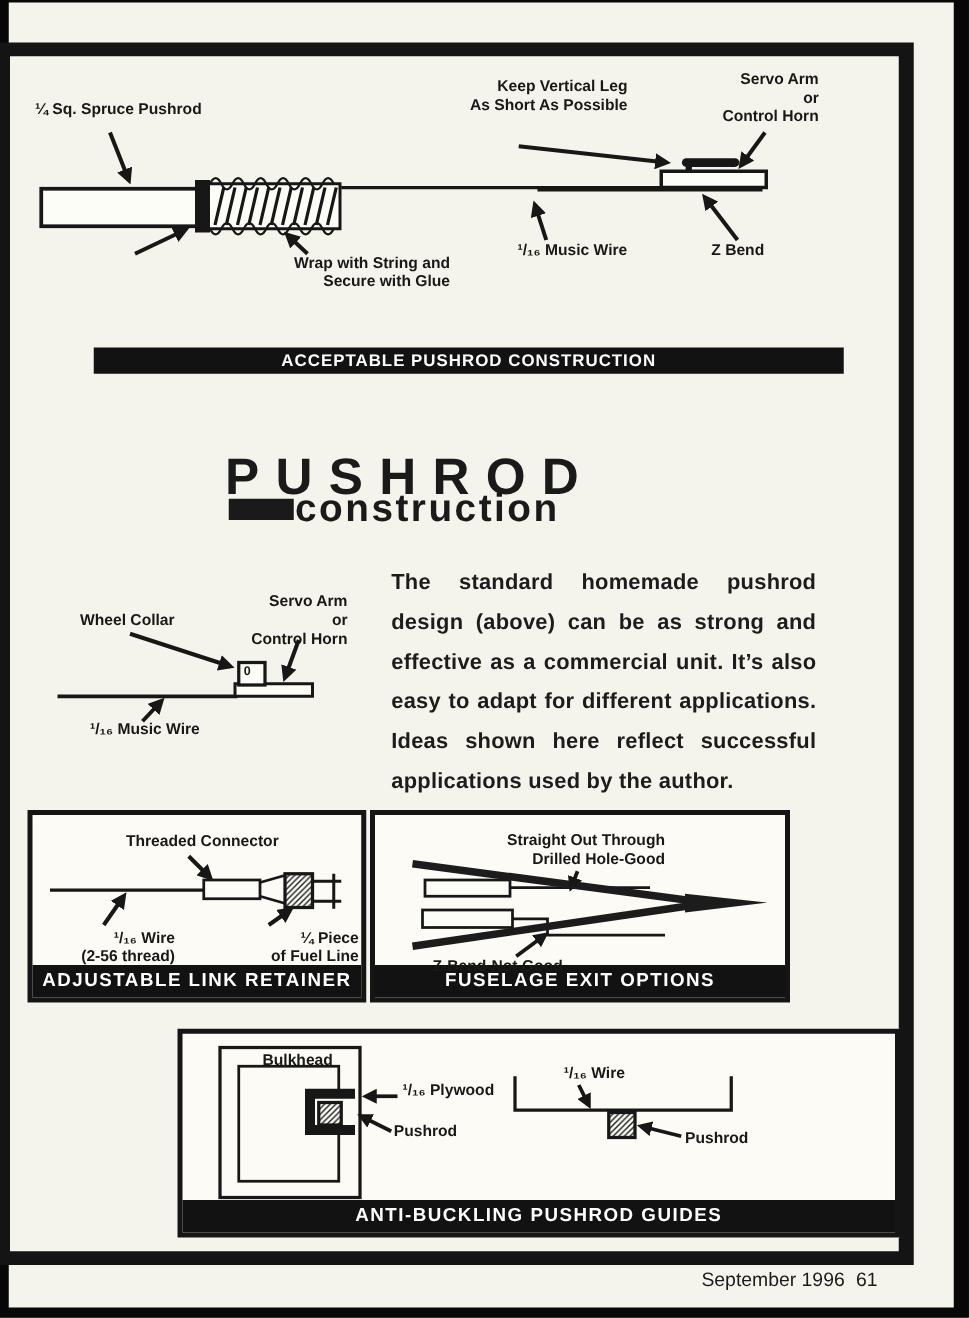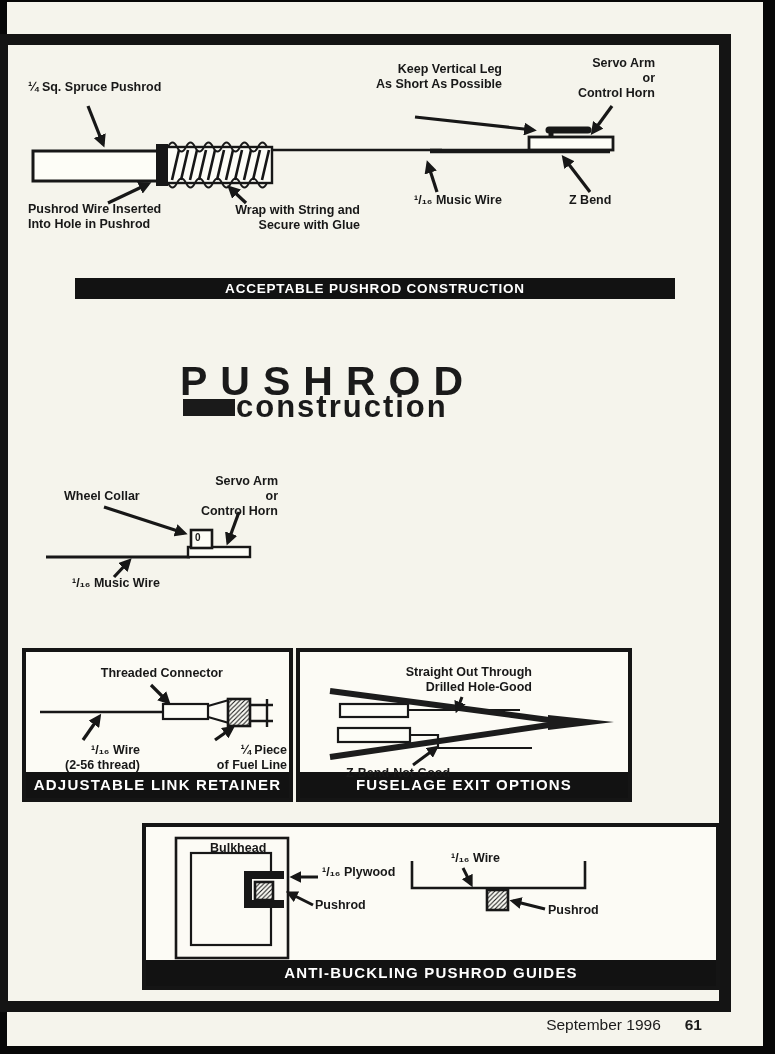--- a/index.html
+++ b/index.html
@@ -19,21 +19,21 @@
           letter-spacing:.8px;}
   .title1{position:absolute;left:180px;top:358px;font-size:41px;font-weight:bold;
           letter-spacing:13px;color:#1a1a1a;}
   .title2{position:absolute;left:236px;top:389px;font-size:31px;font-weight:bold;
           letter-spacing:2px;color:#1a1a1a;}
   .titleblock{position:absolute;left:183px;top:399px;width:52px;height:17px;background:#1a1a1a;}
   .intro{position:absolute;left:313px;top:450px;width:340px;font-size:17.5px;font-weight:bold;
          line-height:31.8px;text-align:justify;letter-spacing:.2px;color:#1c1c1c;}
   .footer{position:absolute;left:402px;top:1016px;width:300px;text-align:right;font-size:15.5px;
           color:#1b1b1b;}
-  .footer .pg{font-weight:bold;margin-left:24px;}
+  .footer .pg{font-weight:normal;margin-left:9px;}
   svg{position:absolute;overflow:visible;}
   .collarmark{position:absolute;left:195px;top:532px;font-size:10px;font-weight:bold;color:#171717;}
 </style>
 </head>
 <body>
 
 <div class="scan">
   <div class="paper"></div>
   <div class="frame"></div>
 
@@ -71,22 +71,20 @@
         <path d="M590 192L564 158" marker-end="url(#ah)"></path>
       </g>
     </g>
   </svg>
   <div class="lbl" style="left:28px;top:80px">¼ Sq. Spruce Pushrod</div>
   <div class="lbl tc" style="left:352px;top:62px;width:150px">Keep Vertical Leg
 As Short As Possible</div>
   <div class="lbl tc" style="left:547px;top:56px;width:108px">Servo Arm
 or
 Control Horn</div>
-  <div class="lbl" style="left:28px;top:202px">Pushrod Wire Inserted
-Into Hole in Pushrod</div>
   <div class="lbl tc" style="left:212px;top:203px;width:148px">Wrap with String and
 Secure with Glue</div>
   <div class="lbl" style="left:414px;top:193px">¹/₁₆ Music Wire</div>
   <div class="lbl" style="left:569px;top:193px">Z Bend</div>
 
   <div class="banner">ACCEPTABLE PUSHROD CONSTRUCTION</div>
 
   <div class="title1">PUSHROD</div>
   <div class="titleblock"></div>
   <div class="title2">construction</div>
@@ -103,20 +101,21 @@
       </g>
     </g>
   </svg>
   <div class="lbl" style="left:64px;top:489px">Wheel Collar</div>
   <div class="lbl tc" style="left:186px;top:474px;width:92px">Servo Arm
 or
 Control Horn</div>
   <div class="collarmark">0</div>
   <div class="lbl" style="left:72px;top:576px">¹/₁₆ Music Wire</div>
 
+  <div class="intro">The standard homemade pushrod design (above) can be as strong and effective as a commercial unit. It’s also easy to adapt for different applications. Ideas shown here reflect successful applications used by the author.</div>
 
   <div class="box" style="left:22px;top:648px;width:271px;height:154px">
     <div class="cap">ADJUSTABLE LINK RETAINER</div>
   </div>
   <svg style="left:22px;top:648px" width="273" height="128" viewBox="22 648 273 128">
     <g stroke="#171717" fill="none">
       <path d="M40 712H164" stroke-width="2.6"></path>
       <rect x="163" y="704" width="45" height="15" fill="#fdfdf7" stroke-width="2.2"></rect>
       <path d="M208 706L229 700M208 717L229 723" stroke-width="2.2"></path>
       <rect x="228" y="699" width="22" height="27" fill="#fdfdf7" stroke="none"></rect>

